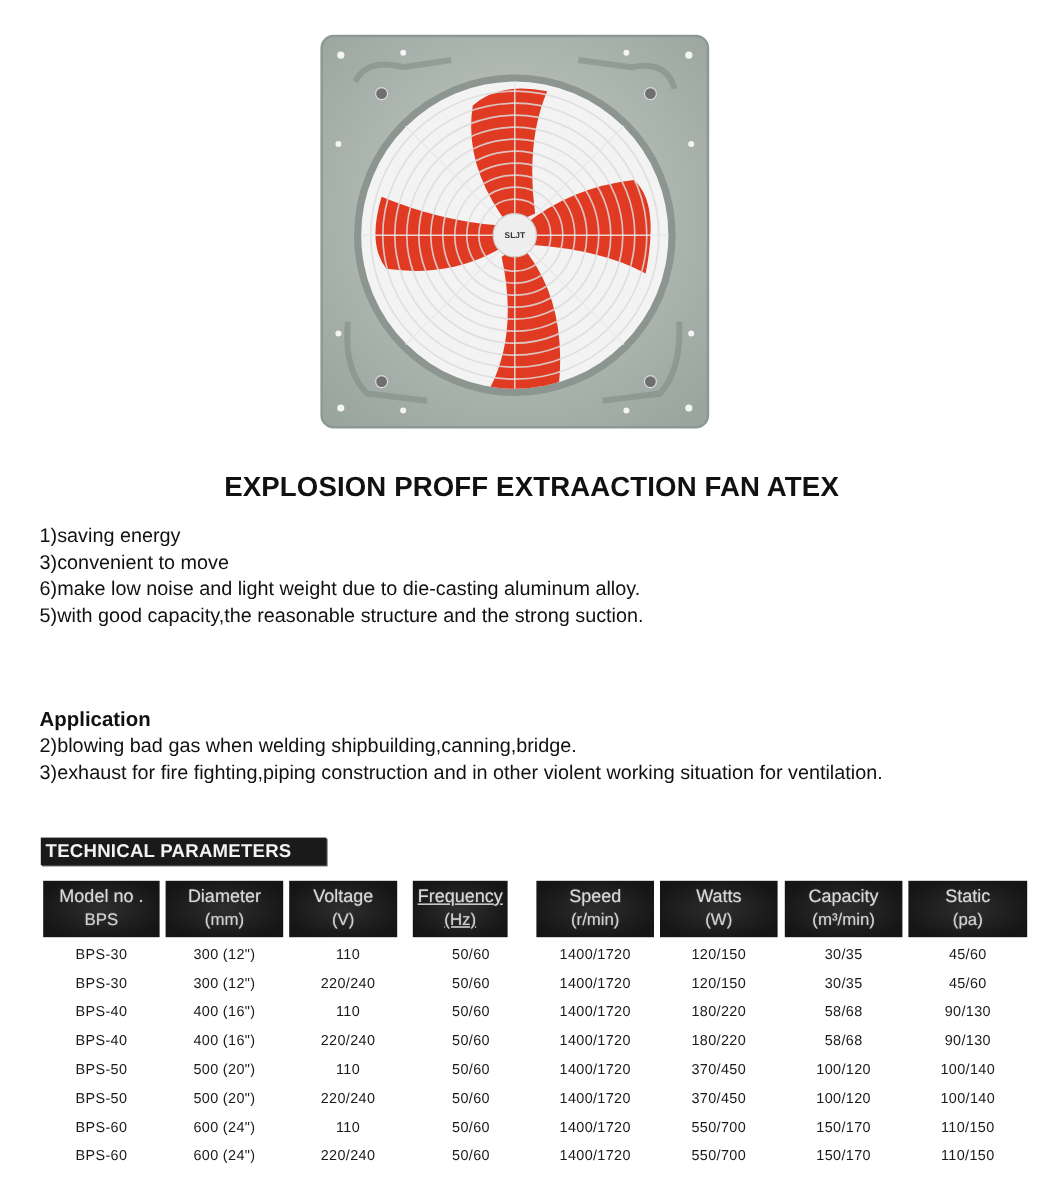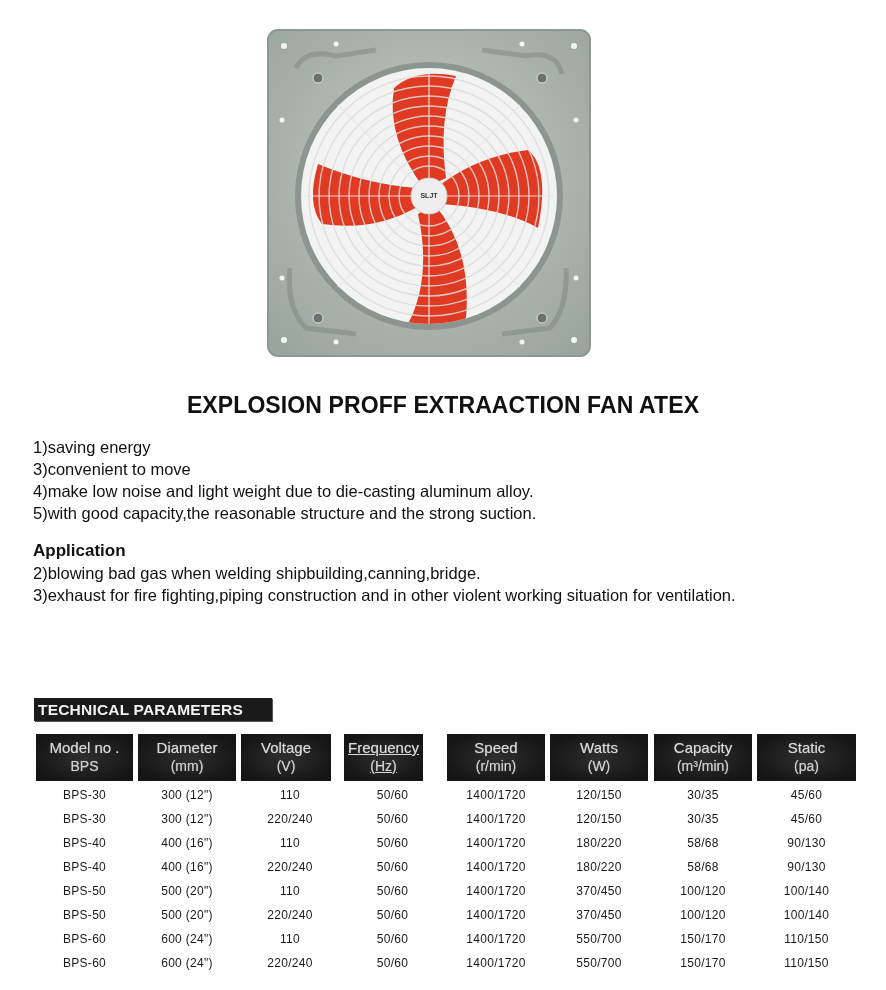--- a/index.html
+++ b/index.html
@@ -14,21 +14,21 @@
       position: absolute; left: 0; width: 886px; top: 392px;
       text-align: center; font-weight: bold; font-size: 23px; letter-spacing: 0.1px;
       color: #111;
     }
 
     .text-block { position: absolute; left: 33px; }
     .section-heading { font-weight: bold; font-size: 17px; line-height: 22px; color: #111; }
     .list-line { font-size: 16.5px; line-height: 22px; color: #111; white-space: pre; }
 
     .features { top: 436px; }
-    .application { top: 540px; }
+    .application { top: 589px; }
 
     .params-banner {
       position: absolute; left: 34px; top: 698px; height: 23px; width: 238px;
       background: #1a1a1a; color: #f2f2f2; font-weight: bold; font-size: 15.5px;
       line-height: 23px; padding-left: 4px; letter-spacing: 0.2px;
       box-shadow: 1px 1px 0 #555;
     }
 
     .spec-table { position: absolute; left: 0; top: 0; width: 886px; }
     .th {
@@ -118,21 +118,21 @@
     <circle cx="163" cy="168" r="18" fill="#eeeeee" stroke="#cfcfcf"></circle>
     <text x="163" y="170" text-anchor="middle" font-size="7" font-weight="bold" fill="#333" font-family="Liberation Sans, sans-serif">SLJT</text>
   </svg>
 </div>
 
 <div class="product-title">EXPLOSION PROFF EXTRAACTION FAN ATEX</div>
 
 <div class="text-block features">
   <div class="list-line">1)saving energy</div>
   <div class="list-line">3)convenient to move</div>
-  <div class="list-line">4)make low noise and light weight due to die-casting aluminum alloy.</div>
+  <div class="list-line">6)make low noise and light weight due to die-casting aluminum alloy.</div>
   <div class="list-line">5)with good capacity,the reasonable structure and the strong suction.</div>
 </div>
 
 <div class="text-block application">
   <div class="section-heading">Application</div>
   <div class="list-line">2)blowing bad gas when welding shipbuilding,canning,bridge.</div>
   <div class="list-line">3)exhaust for fire fighting,piping construction and in other violent working situation for ventilation.</div>
 </div>
 
 <div class="params-banner">TECHNICAL PARAMETERS</div>

